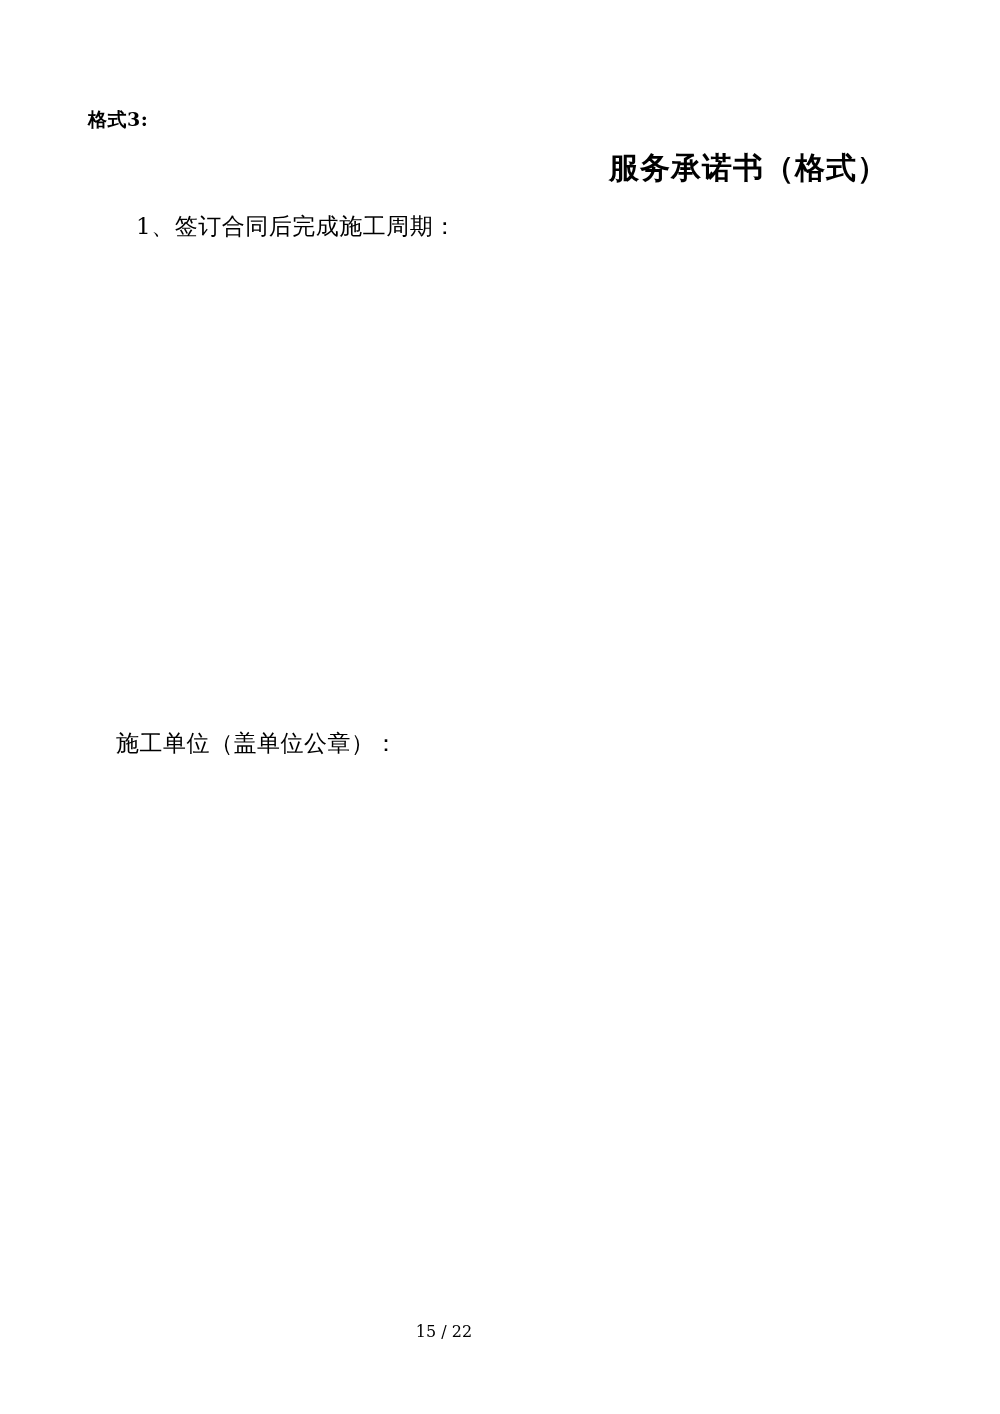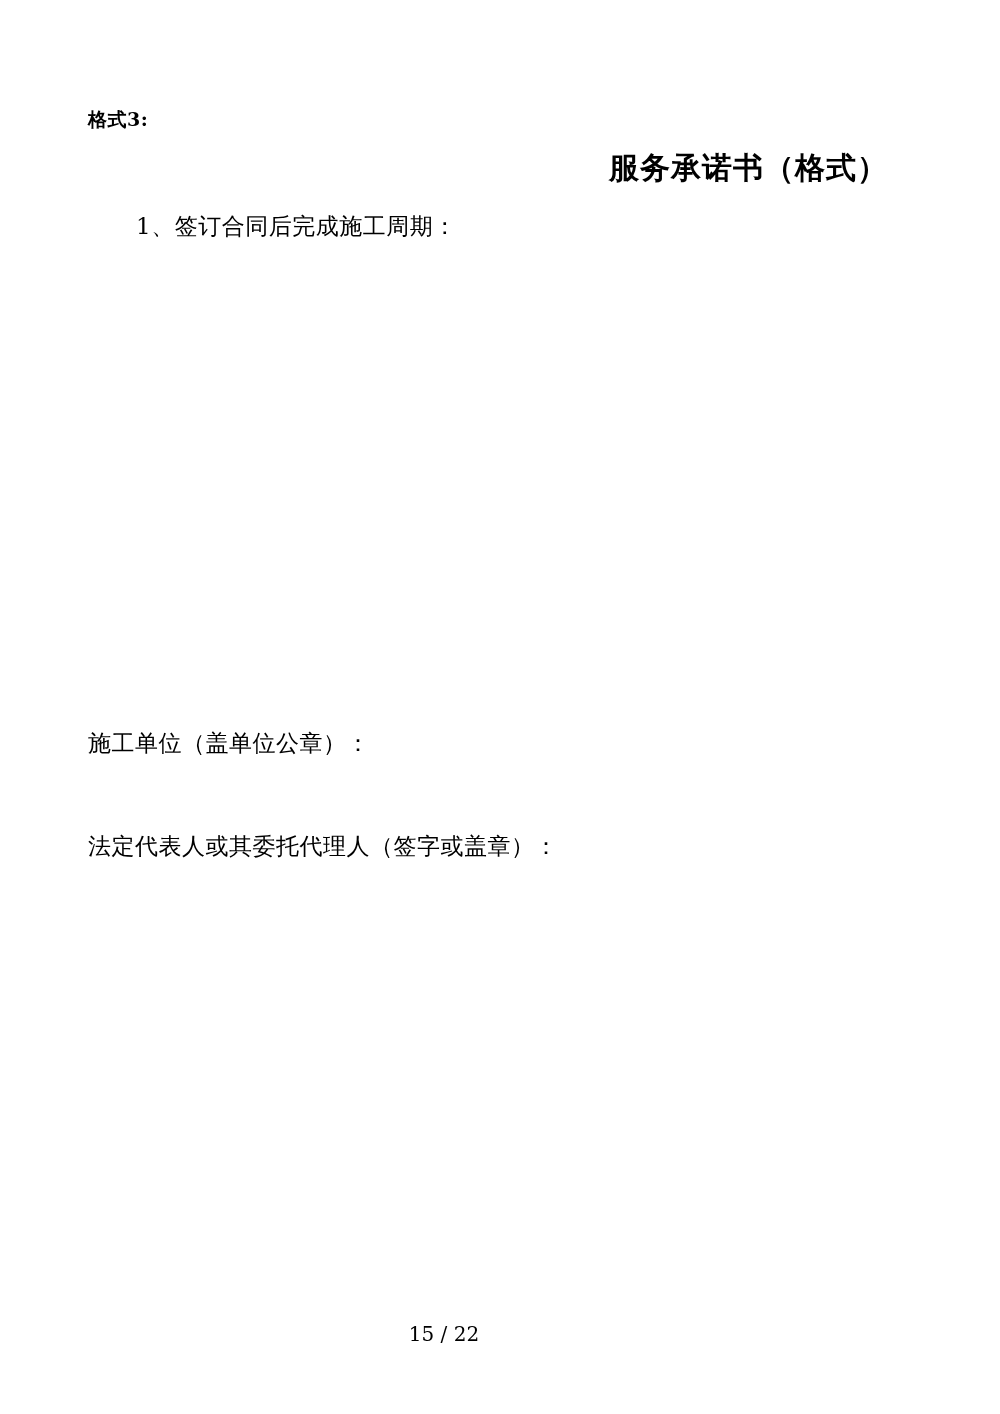--- a/index.html
+++ b/index.html
@@ -54,48 +54,48 @@
   }
   .sign-block {
     position: absolute;
     left: 88px;
     top: 728px;
     font-size: 23px;
     letter-spacing: 0.5px;
   }
   .sign-block .sign-line {
     white-space: pre;
+    margin-left: 28px;
   }
   .sign-line.first {
     margin-bottom: 72px;
   }
   .page-footer {
     position: absolute;
     left: 0;
     right: 0;
     top: 1322px;
     text-align: center;
-    font-size: 20px;
+    font-size: 16px;
     font-family: "DejaVu Serif", "Liberation Serif", serif;
     color: #000000;
   }
 </style>
 </head>
 <body>
 
 <div class="page">
 
   <div class="doc-label">格式3:</div>
 
   <div class="doc-title">服务承诺书（格式）</div>
 
   <div class="body-lines">
     <div class="line">1、签订合同后完成施工周期：</div>
   </div>
 
   <div class="sign-block">
     <div class="sign-line first">施工单位（盖单位公章）：</div>
-    <div class="sign-line">法定代表人或其委托代理人（签字或盖章）：</div>
   </div>
 
   <div class="page-footer">15 / 22</div>
 
 </div>
 
 </body></html>

